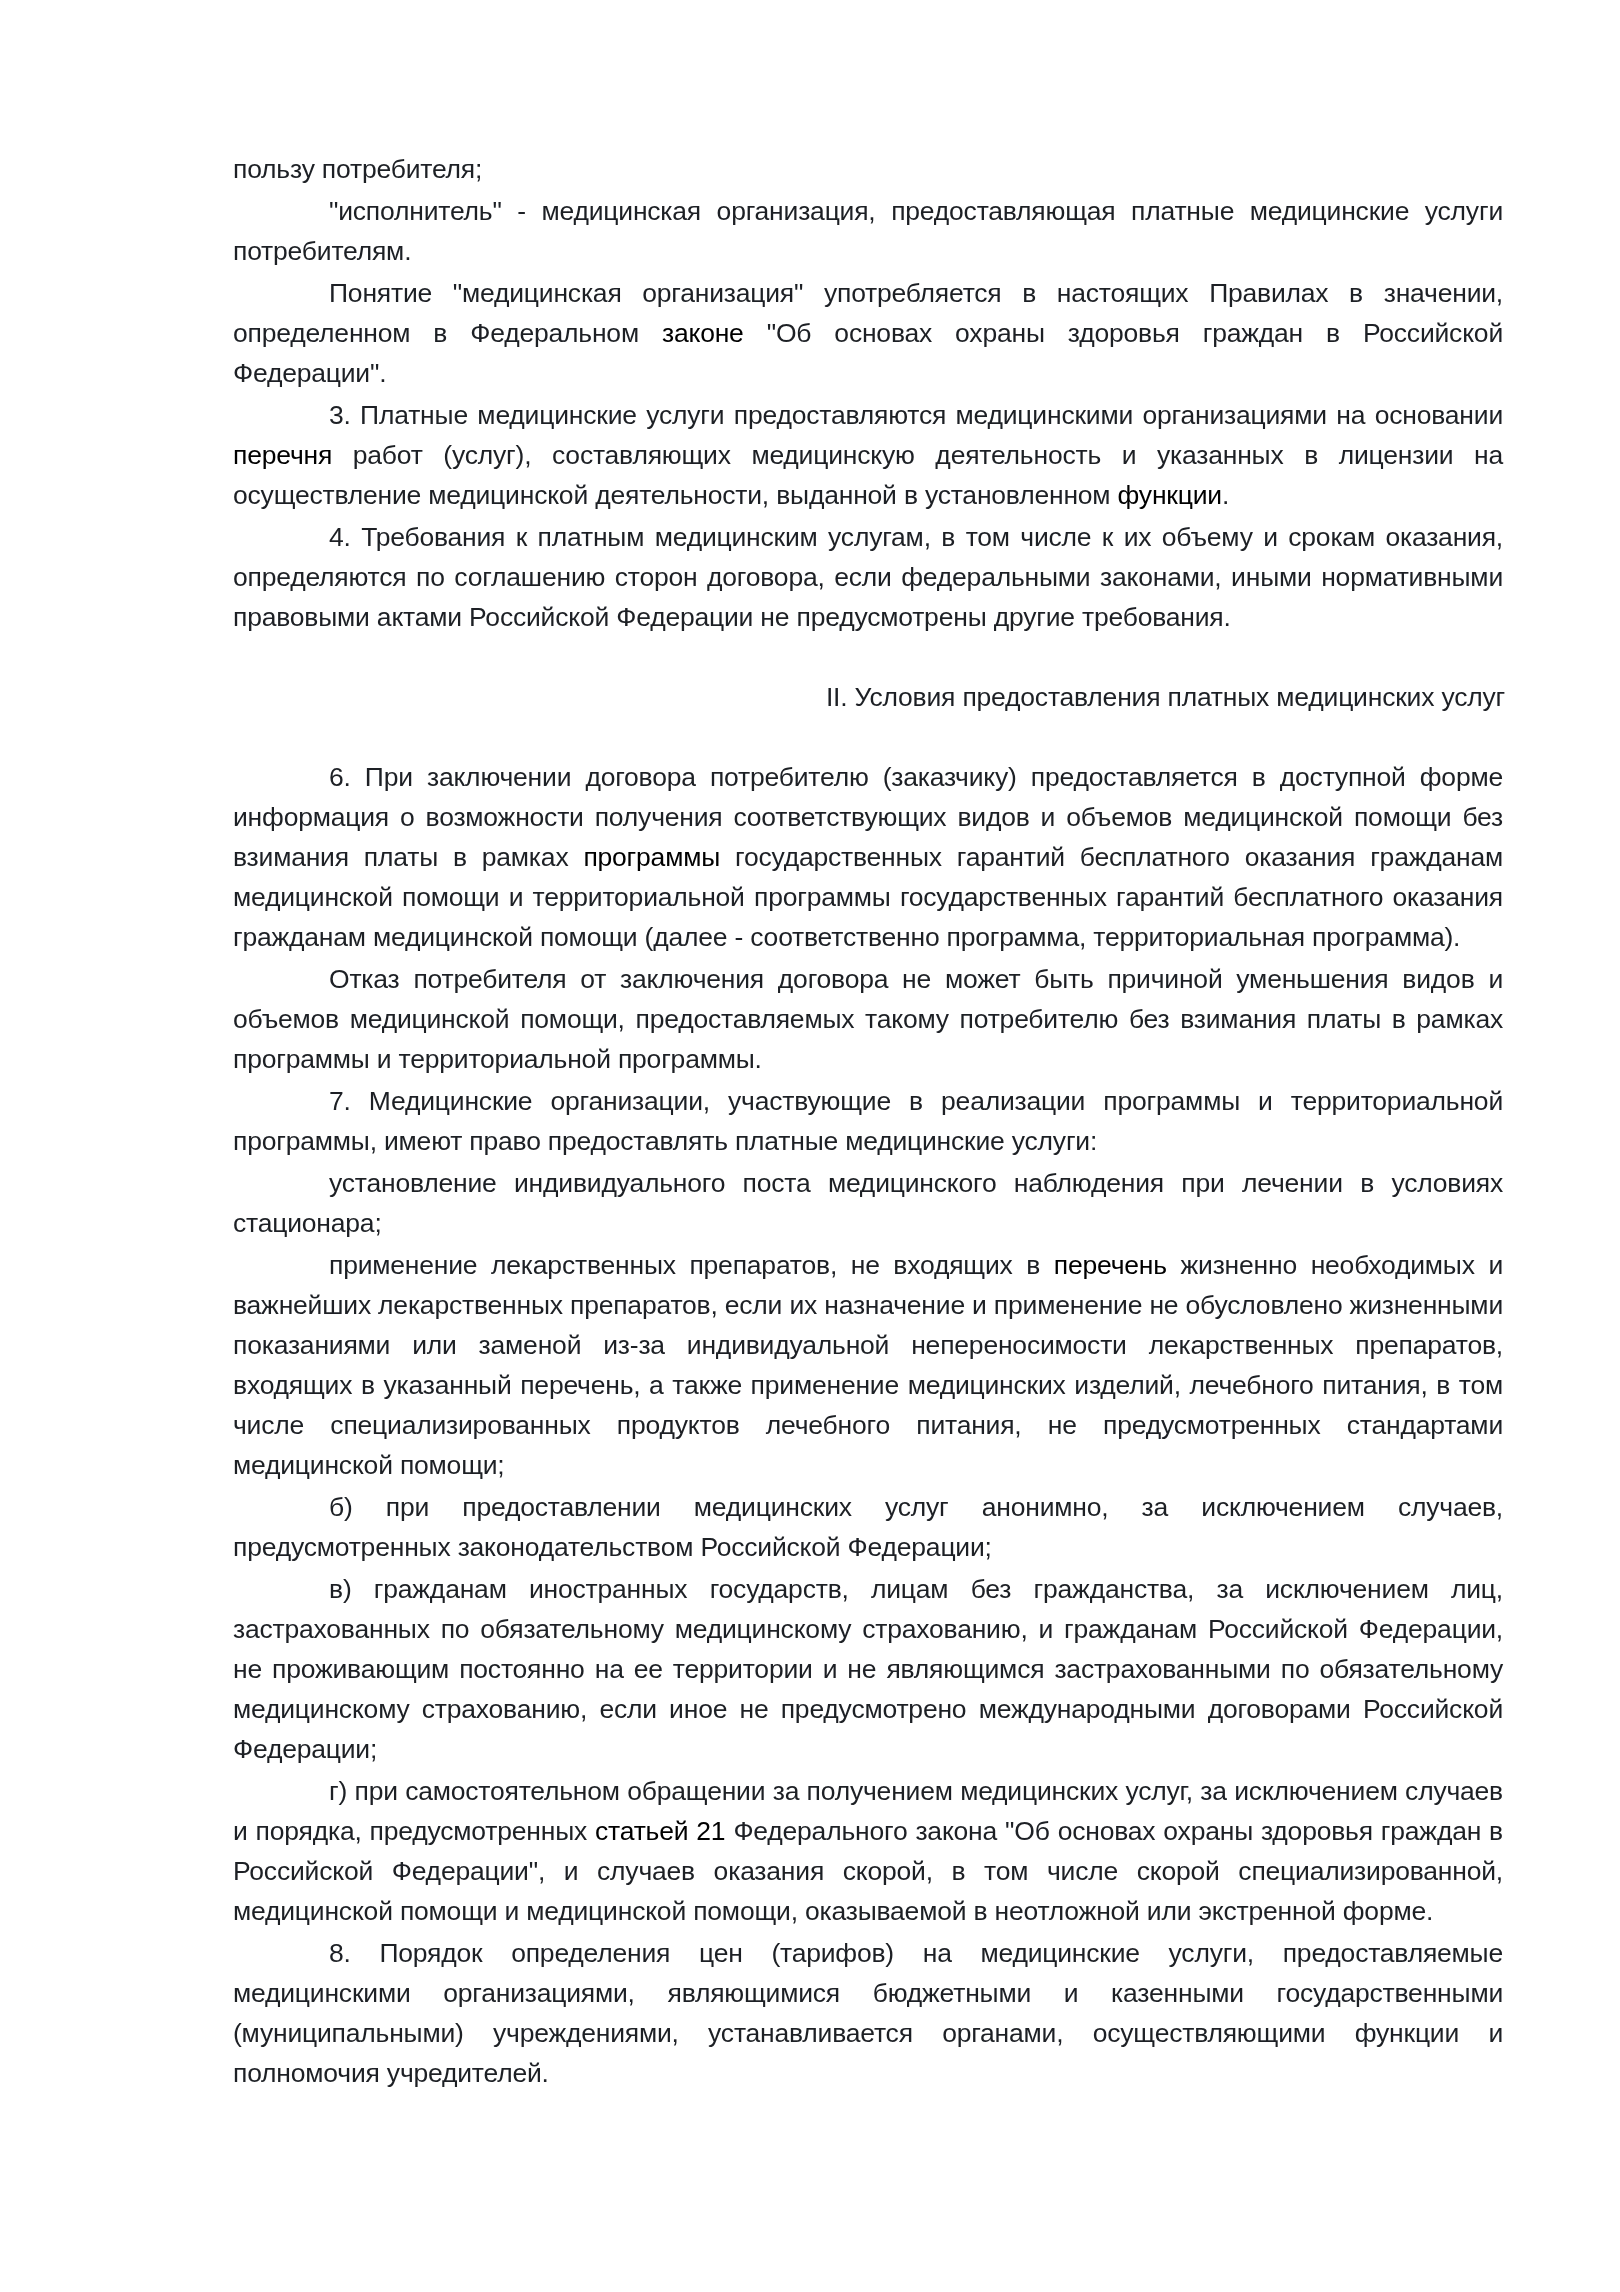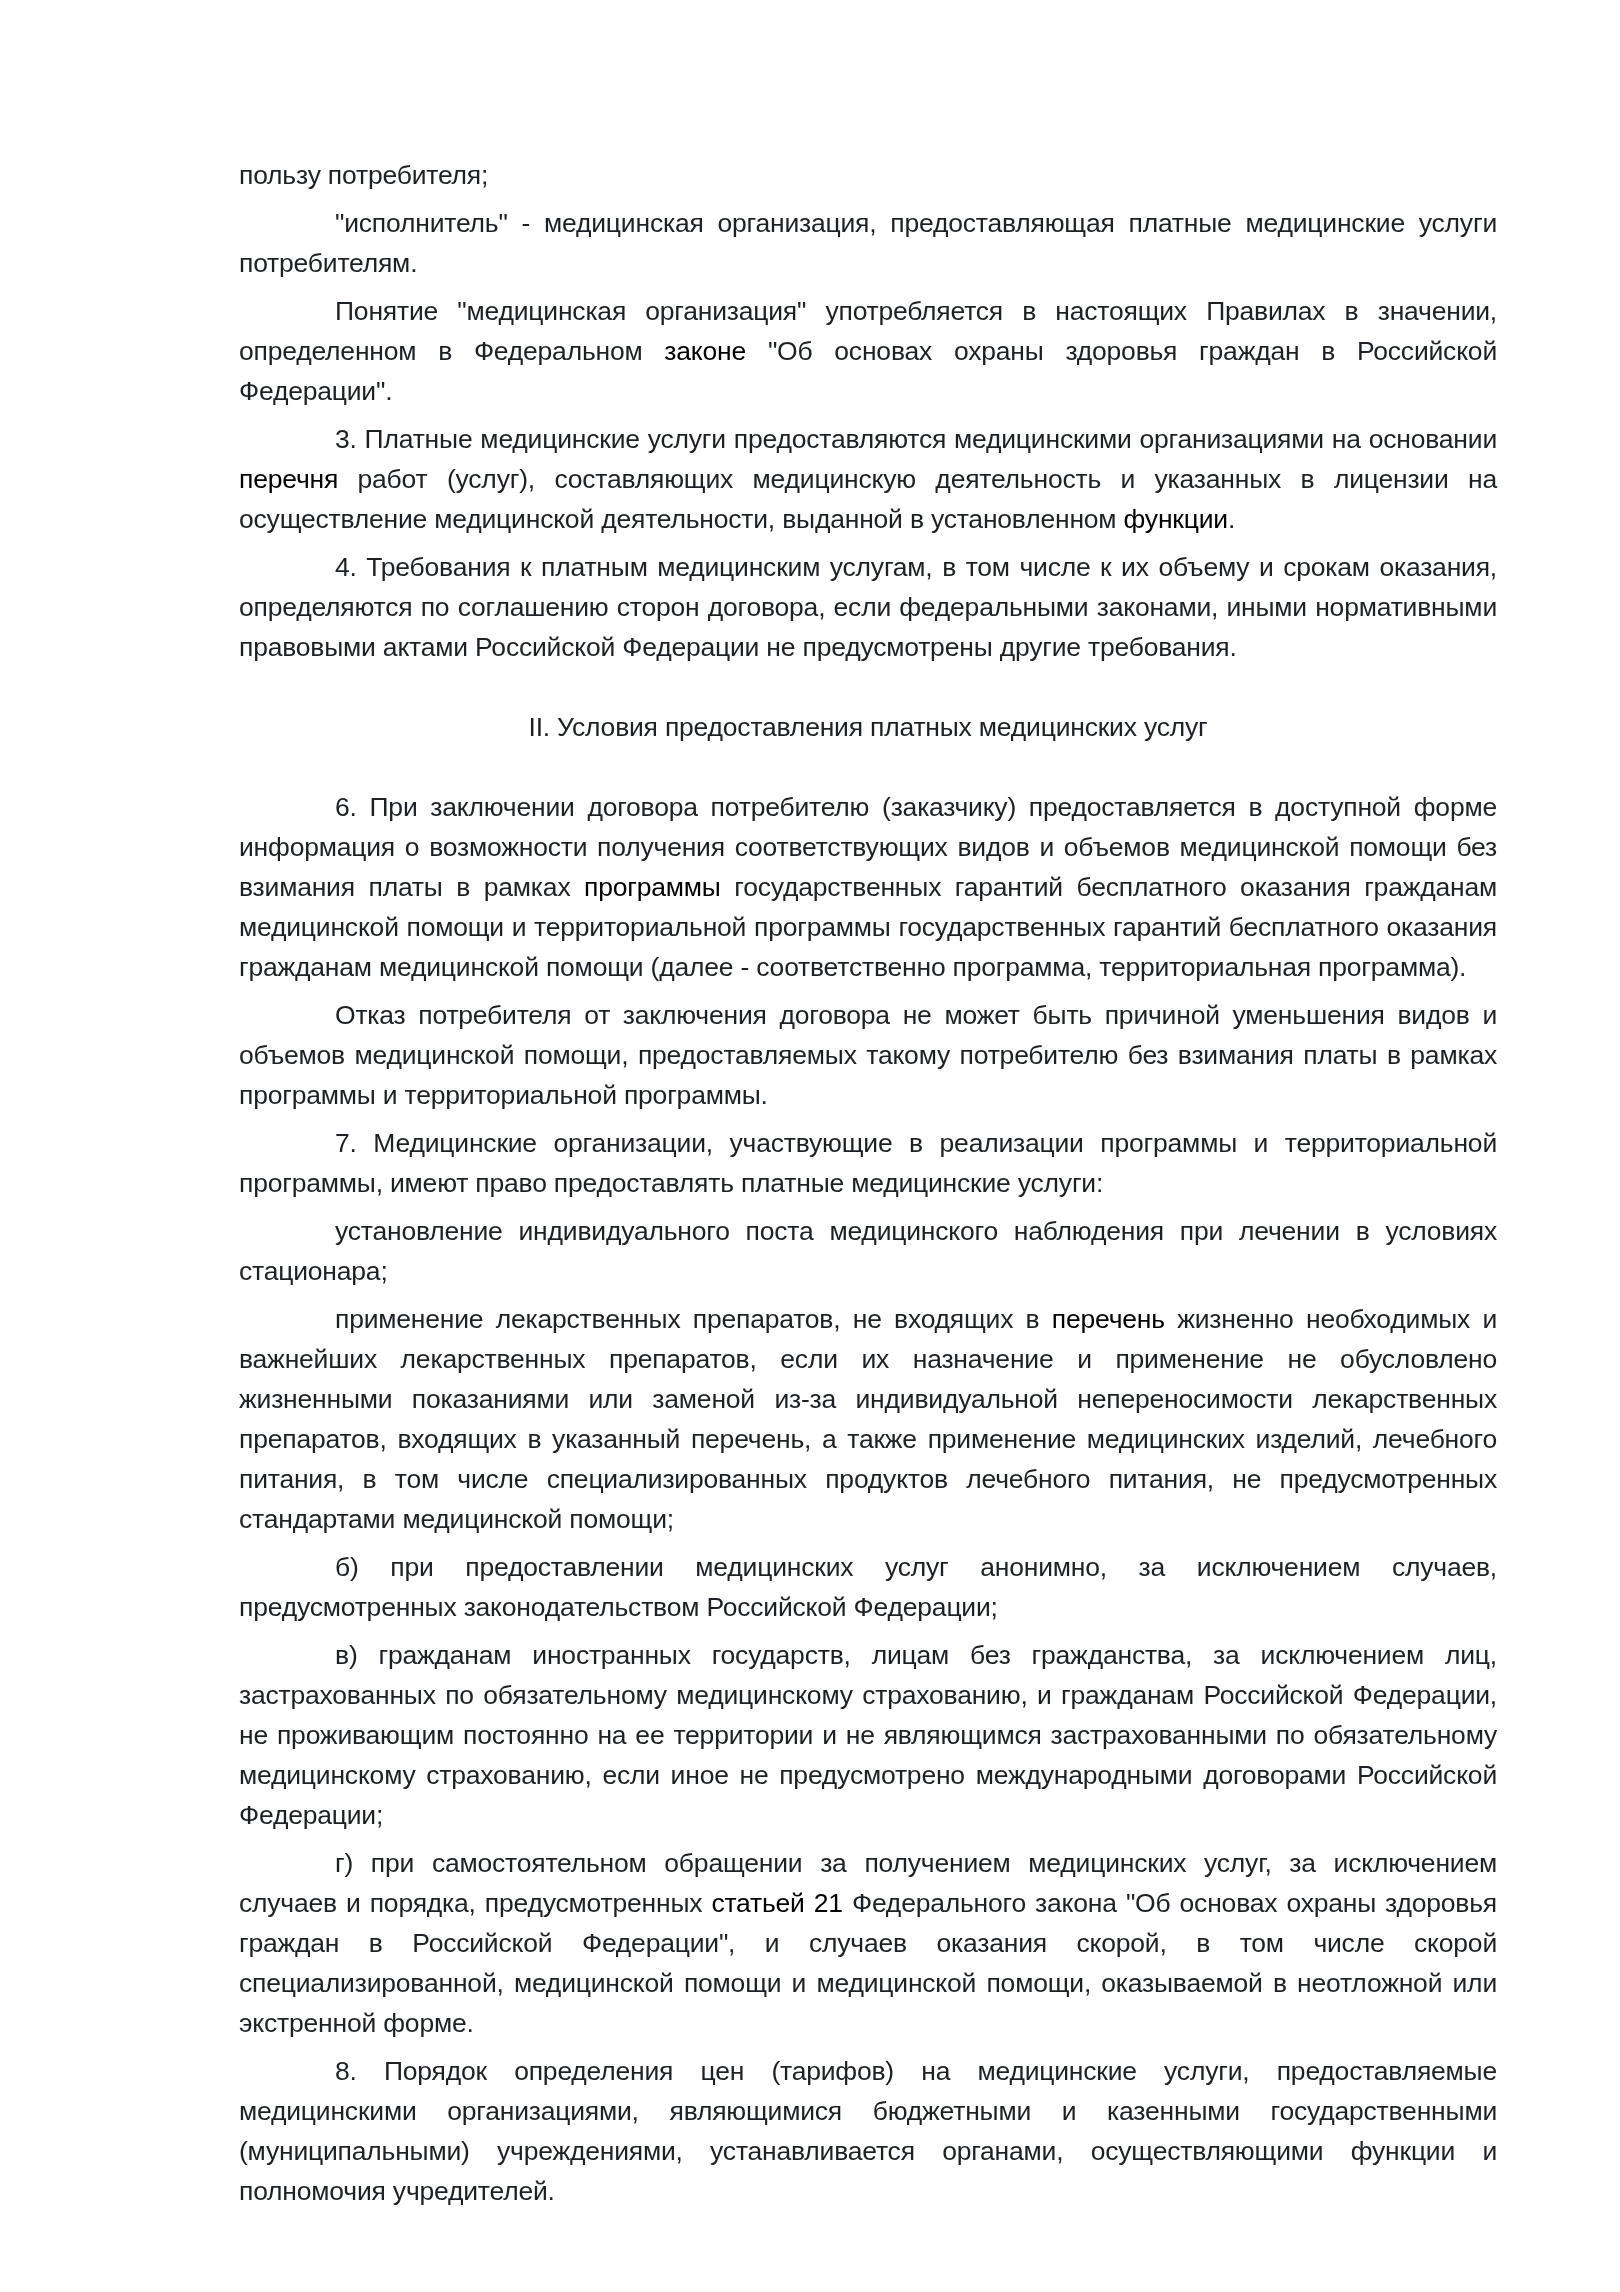--- a/index.html
+++ b/index.html
@@ -15,28 +15,28 @@
     position: absolute;
     left: 231px;
     top: 147px;
     width: 1274px;
     color: #1d2025;
     font-size: 26.5px;
     line-height: 40px;
     letter-spacing: -0.2px;
   }
   .doc-body p {
-    margin: 8px;
+    margin: 2px;
     text-align: justify;
     text-indent: 96px;
   }
   .doc-body p.no-indent { text-indent: 0; }
   .section-heading {
     margin: 40px 0;
-    text-align: center;
+    text-align: right;
     font-weight: normal;
     font-size: 26.5px;
     line-height: 40px;
   }
   a.doc-link {
     color: #000000;
     text-decoration: none;
     cursor: pointer;
   }
 </style>

